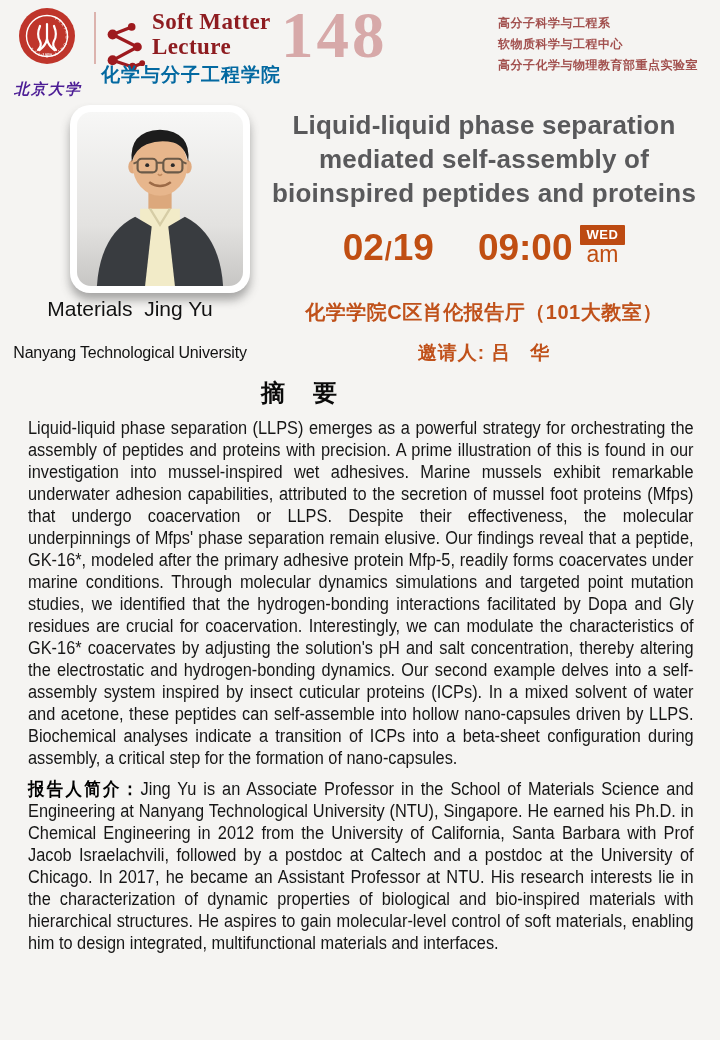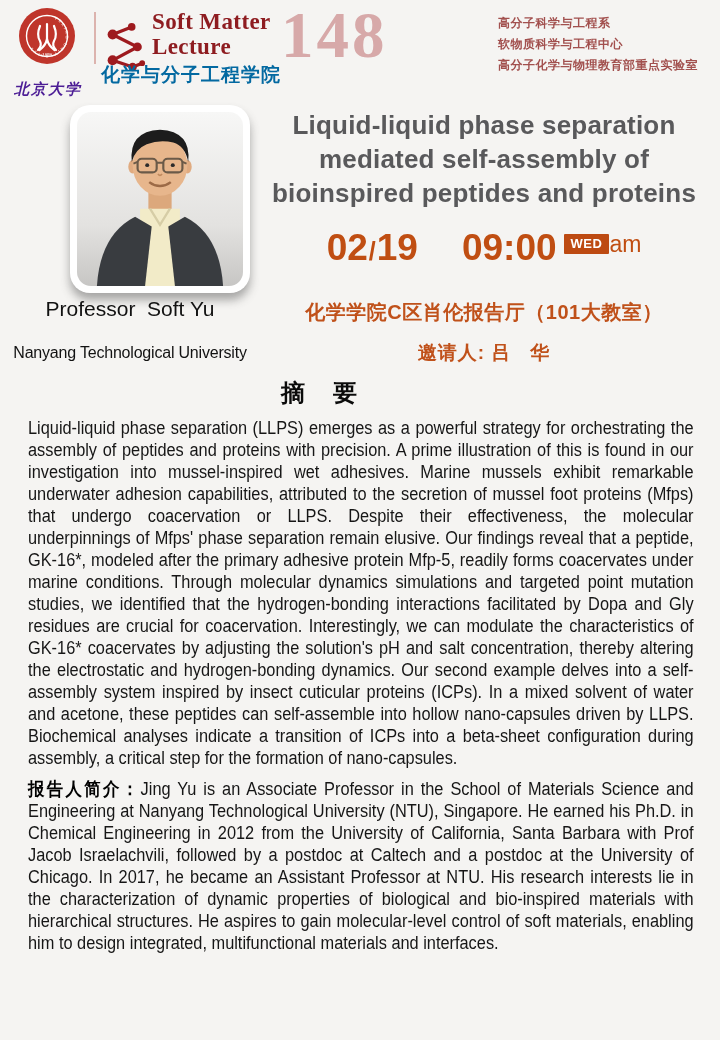--- a/index.html
+++ b/index.html
@@ -62,40 +62,40 @@
   }
 
   .when {
     position:absolute; left:256px; top:127px; width:456px;
     display:flex; justify-content:center; align-items:baseline;
     color:#c04e12; font-weight:700;
   }
   .when .num { font-size:37px; }
   .when .slash { font-size:25px; padding:0 1px; }
   .when .time { font-size:37px; margin-left:44px; }
-  .wedam { margin-left:7px; display:inline-flex; flex-direction:row; align-items:center; align-self:center; transform:translateY(-4px);text-align:center; }
+  .wedam { margin-left:7px; display:inline-flex; flex-direction:column; align-items:center; align-self:center; transform:translateY(-4px);text-align:center; }
   .wed {
     background:#bd4a12; color:#ffffff; font-size:13px; font-weight:700;
     padding:2px 7px 3px; letter-spacing:0.5px; border-radius:1px;
   }
   .am { color:#c04e12; font-size:23px; font-weight:400; line-height:19px; }
 
   .venue {
     position:absolute; left:256px; top:199px; width:456px; text-align:center;
     font-size:20px; font-weight:700; color:#c0511a; letter-spacing:0.5px;
   }
   .host {
     position:absolute; left:256px; top:240px; width:456px; text-align:center;
     font-size:19px; font-weight:700; color:#c0511a; white-space:pre; letter-spacing:1px;
   }
 
   
   .abstract-heading {
     position:absolute; left:0; top:377px; width:600px; text-align:center;
-    font-size:24px; font-weight:700; color:#0b0b0b; letter-spacing:2px; white-space:pre;padding-left:20px;
+    font-size:24px; font-weight:700; color:#0b0b0b; letter-spacing:2px; white-space:pre;
   }
   .body-copy {
     position:absolute; left:28px; top:417px; width:733px;
     transform:scaleX(0.908); transform-origin:0 0;
     font-size:18px; line-height:22px; color:#161616; text-align:justify;
   }
   .body-copy p { margin:0; }
   .body-copy p + p { margin-top:9px; }
   .bio-label { font-weight:700; color:#000; }
 </style>
@@ -189,21 +189,21 @@
           <path d="M48.8 38.5 q1.2 1.8 2.4 0" stroke="#c08a5e" stroke-width="1" fill="none"></path>
           <path d="M43.5 43.5 Q50 48.5 56.5 43.5" stroke="#9c6a46" stroke-width="1.5" fill="none"></path>
           <path d="M38 60 L62 60 L62 108 L38 108 Z" fill="#f2ebc8"></path>
           <path d="M44 60 L50 70 L56 60" stroke="#d6cda6" stroke-width="1.4" fill="none"></path>
           <path d="M12 108 Q14 76 35 65 L45 71 L41 108 Z" fill="#393c40"></path>
           <path d="M88 108 Q86 76 65 65 L55 71 L59 108 Z" fill="#393c40"></path>
         </svg>
       </div>
     </div>
 
-    <div class="prof-name">Professor  Soft Yu</div>
+    <div class="prof-name">Materials  Jing Yu</div>
     <div class="prof-univ">Nanyang Technological University</div>
 
     <div class="talk-title">Liquid-liquid phase separation mediated self-assembly of bioinspired peptides and proteins</div>
 
     <div class="when">
       <span class="num">02</span>
         <span class="slash">/</span>
         <span class="num">19</span>
       <span class="time">09:00</span>
       <span class="wedam">

